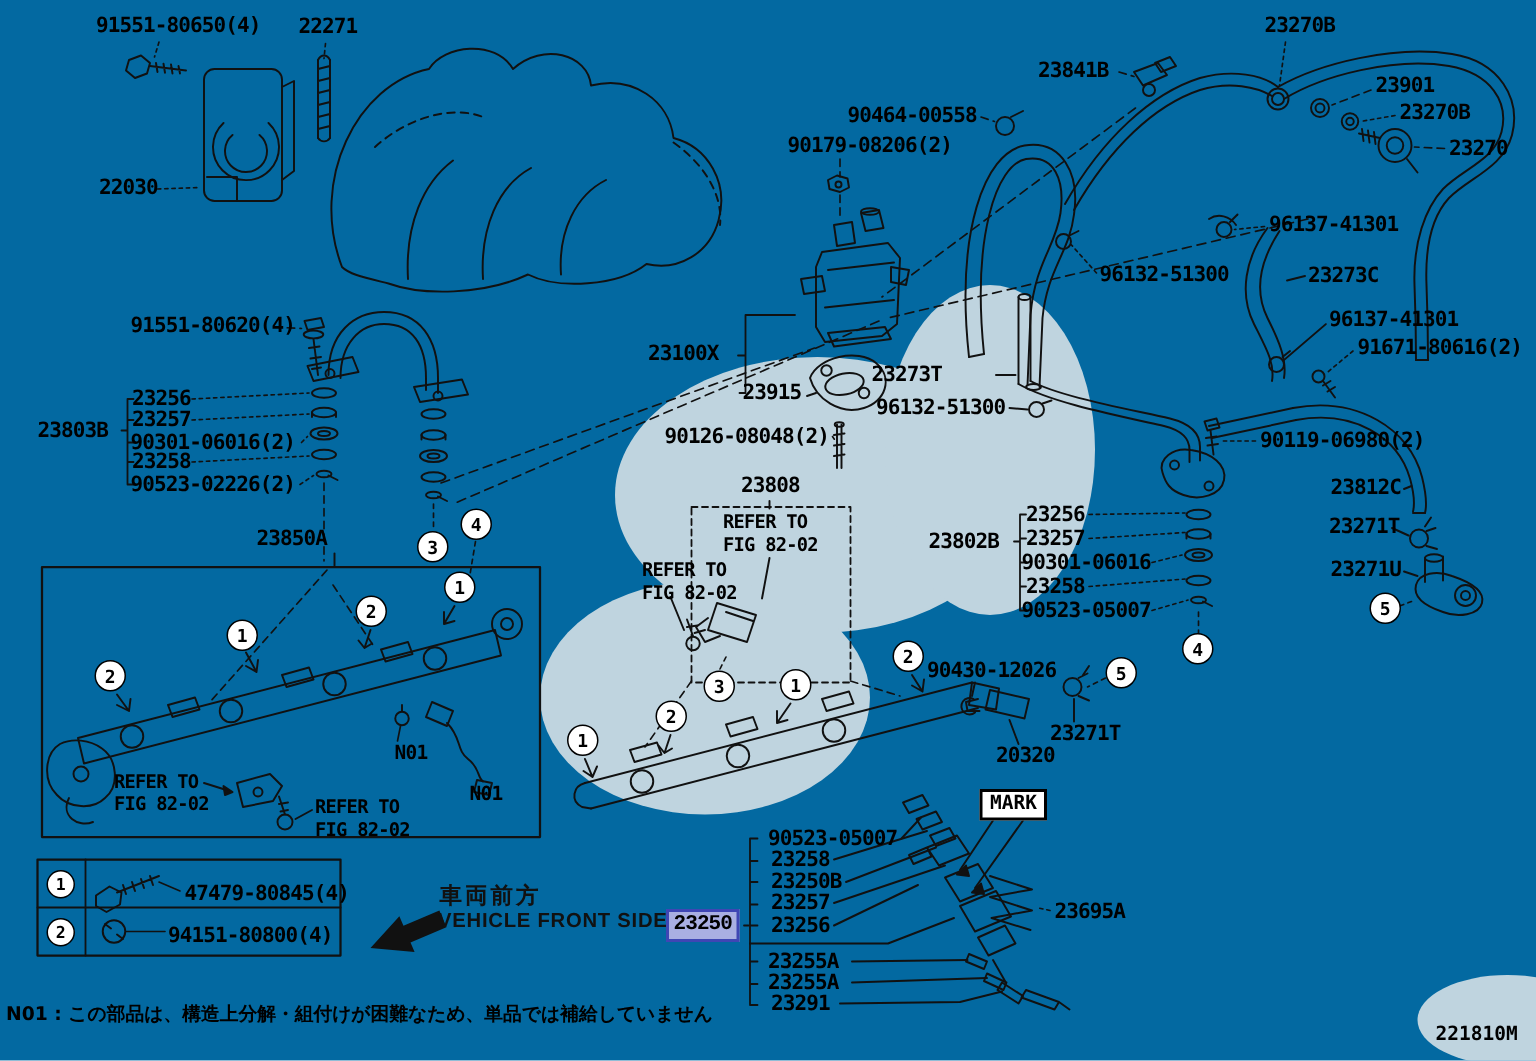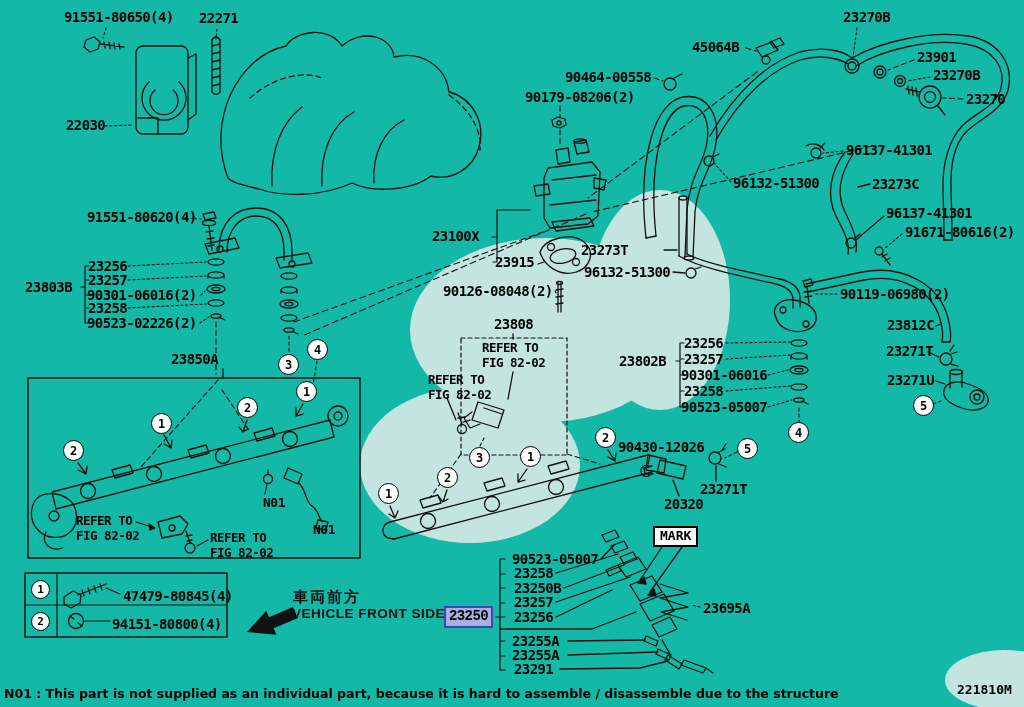--- a/index.html
+++ b/index.html
@@ -1,16 +1,16 @@
 <!DOCTYPE html>
 <html><head>
 <meta charset="utf-8">
 <style>
   html,body{margin:0;padding:0;background:#fff;}
-  #stage{position:relative;width:1024px;height:707px;background:#14b8a6;overflow:hidden;
+  #stage{position:relative;width:1024px;height:707px;background:#0369a1;overflow:hidden;
          font-family:"DejaVu Sans Mono",monospace;}
   svg{position:absolute;left:0;top:0;}
   .pn{position:absolute;font:bold 14px/1.1 "DejaVu Sans Mono",monospace;letter-spacing:-0.6px;
       color:#000;white-space:nowrap;z-index:2;}
   .ref{position:absolute;font:bold 12.5px/1.1 "DejaVu Sans Mono",monospace;letter-spacing:-0.5px;
       color:#000;white-space:nowrap;z-index:2;}
   .circ{position:absolute;width:21px;height:21px;border:1.7px solid #000;border-radius:50%;
       box-sizing:border-box;display:flex;align-items:center;justify-content:center;
       font:bold 12px "DejaVu Sans Mono",monospace;background:#fff;z-index:2;}
   .circ.sm{width:19px;height:19px;font-size:11px;}
@@ -379,21 +379,21 @@
   <div class="pn" style="left:87px;top:288px">90301-06016(2)</div>
   <div class="pn" style="left:88px;top:301px">23258</div>
   <div class="pn" style="left:87px;top:316px">90523-02226(2)</div>
   <div class="pn" style="left:171px;top:352px">23850A</div>
   <div class="pn" style="left:432px;top:229px">23100X</div>
   <div class="pn" style="left:495px;top:255px">23915</div>
   <div class="pn" style="left:443px;top:284px">90126-08048(2)</div>
   <div class="pn" style="left:494px;top:317px">23808</div>
   <div class="pn" style="left:565px;top:70px">90464-00558</div>
   <div class="pn" style="left:525px;top:90px">90179-08206(2)</div>
-  <div class="pn" style="left:692px;top:40px">45064B</div>
+  <div class="pn" style="left:692px;top:40px">23841B</div>
   <div class="pn" style="left:843px;top:10px">23270B</div>
   <div class="pn" style="left:917px;top:50px">23901</div>
   <div class="pn" style="left:933px;top:68px">23270B</div>
   <div class="pn" style="left:966px;top:92px">23270</div>
   <div class="pn" style="left:846px;top:143px">96137-41301</div>
   <div class="pn" style="left:872px;top:177px">23273C</div>
   <div class="pn" style="left:886px;top:206px">96137-41301</div>
   <div class="pn" style="left:905px;top:225px">91671-80616(2)</div>
   <div class="pn" style="left:733px;top:176px">96132-51300</div>
   <div class="pn" style="left:581px;top:243px">23273T</div>
@@ -452,16 +452,16 @@
   <div class="circ" style="left:913px;top:395px">5</div>
   <div class="circ sm" style="left:31px;top:580px">1</div>
   <div class="circ sm" style="left:31px;top:612px">2</div>
 
   <div class="pn" style="left:123px;top:589px">47479-80845(4)</div>
   <div class="pn" style="left:112px;top:617px">94151-80800(4)</div>
 
   <div class="front-jp" style="left:293px;top:588px">車両前方</div>
   <div class="front-en" style="left:292px;top:606px">VEHICLE FRONT SIDE</div>
 
-  <div class="note" style="left:4px;top:686px">N01 : This part is not supplied as an individual part, because it is hard to assemble / disassemble due to the structure</div>
+  <div class="note jp" style="left:4px;top:668px">N01 : この部品は、構造上分解・組付けが困難なため、単品では補給していません</div>
   <div class="code" style="left:957px;top:683px">221810M</div>
 
 </div>
 
 </body></html>

